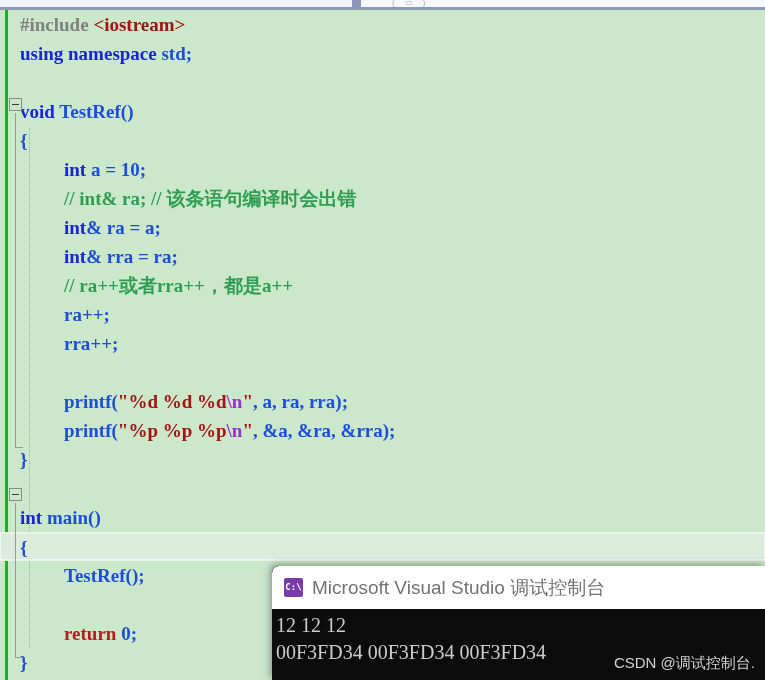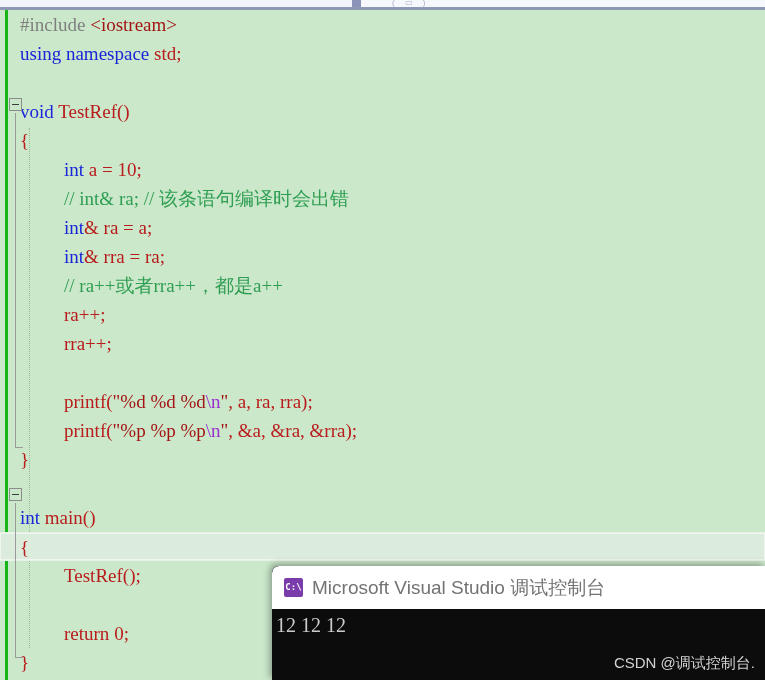--- a/index.html
+++ b/index.html
@@ -50,20 +50,21 @@
     width: 765px; height: 3px;
     background: #8e9ab4;
   }
 
   
   #editor {
     position: absolute;
     left: 0; top: 10px;
     width: 765px; height: 670px;
     background: #cbe8cb;
+    font-weight: bold;
   }
   #change-bar {
     position: absolute;
     left: 5px; top: 0;
     width: 3px; height: 670px;
     background: #18b518;
   }
   #indent-guide {
     position: absolute;
     left: 29px; top: 118px;
@@ -89,21 +90,21 @@
   #code .line.current {
     background: #dcecdc;
     border-top: 1px solid #e9f2e9;
     border-bottom: 1px solid #e9f2e9;
     box-shadow: inset 0 0 0 1px rgba(255,255,255,0.55);
   }
   .tok-pre     { color: #808080; }
   .tok-inc     { color: #a31515; }
   .tok-kw      { color: #1a25d8; }
   .tok-kw2     { color: #b91c1c; }
-  .tok-plain   { color: #b91c1c; }
+  .tok-plain   { color: #1d4ed8; }
   .tok-cmt     { color: #2f9e52; }
   .tok-str     { color: #a31515; }
   .tok-esc     { color: #9b30d0; }
 
   
   .fold {
     position: absolute;
     left: 9px;
     width: 13px; height: 13px;
     border: 1px solid #8c8c8c;
@@ -222,15 +223,16 @@
 
 <div id="console">
   <div id="console-titlebar">
     <div id="console-icon">
       <span>C:\</span>
     </div>
     <div id="console-title">Microsoft Visual Studio 调试控制台</div>
   </div>
   <div id="console-body">
     <div class="out-line">12 12 12</div>
+    <div class="out-line">00F3FD34 00F3FD34 00F3FD34</div>
     <div id="watermark">CSDN @调试控制台.</div>
   </div>
 </div>
 
 </body></html>

